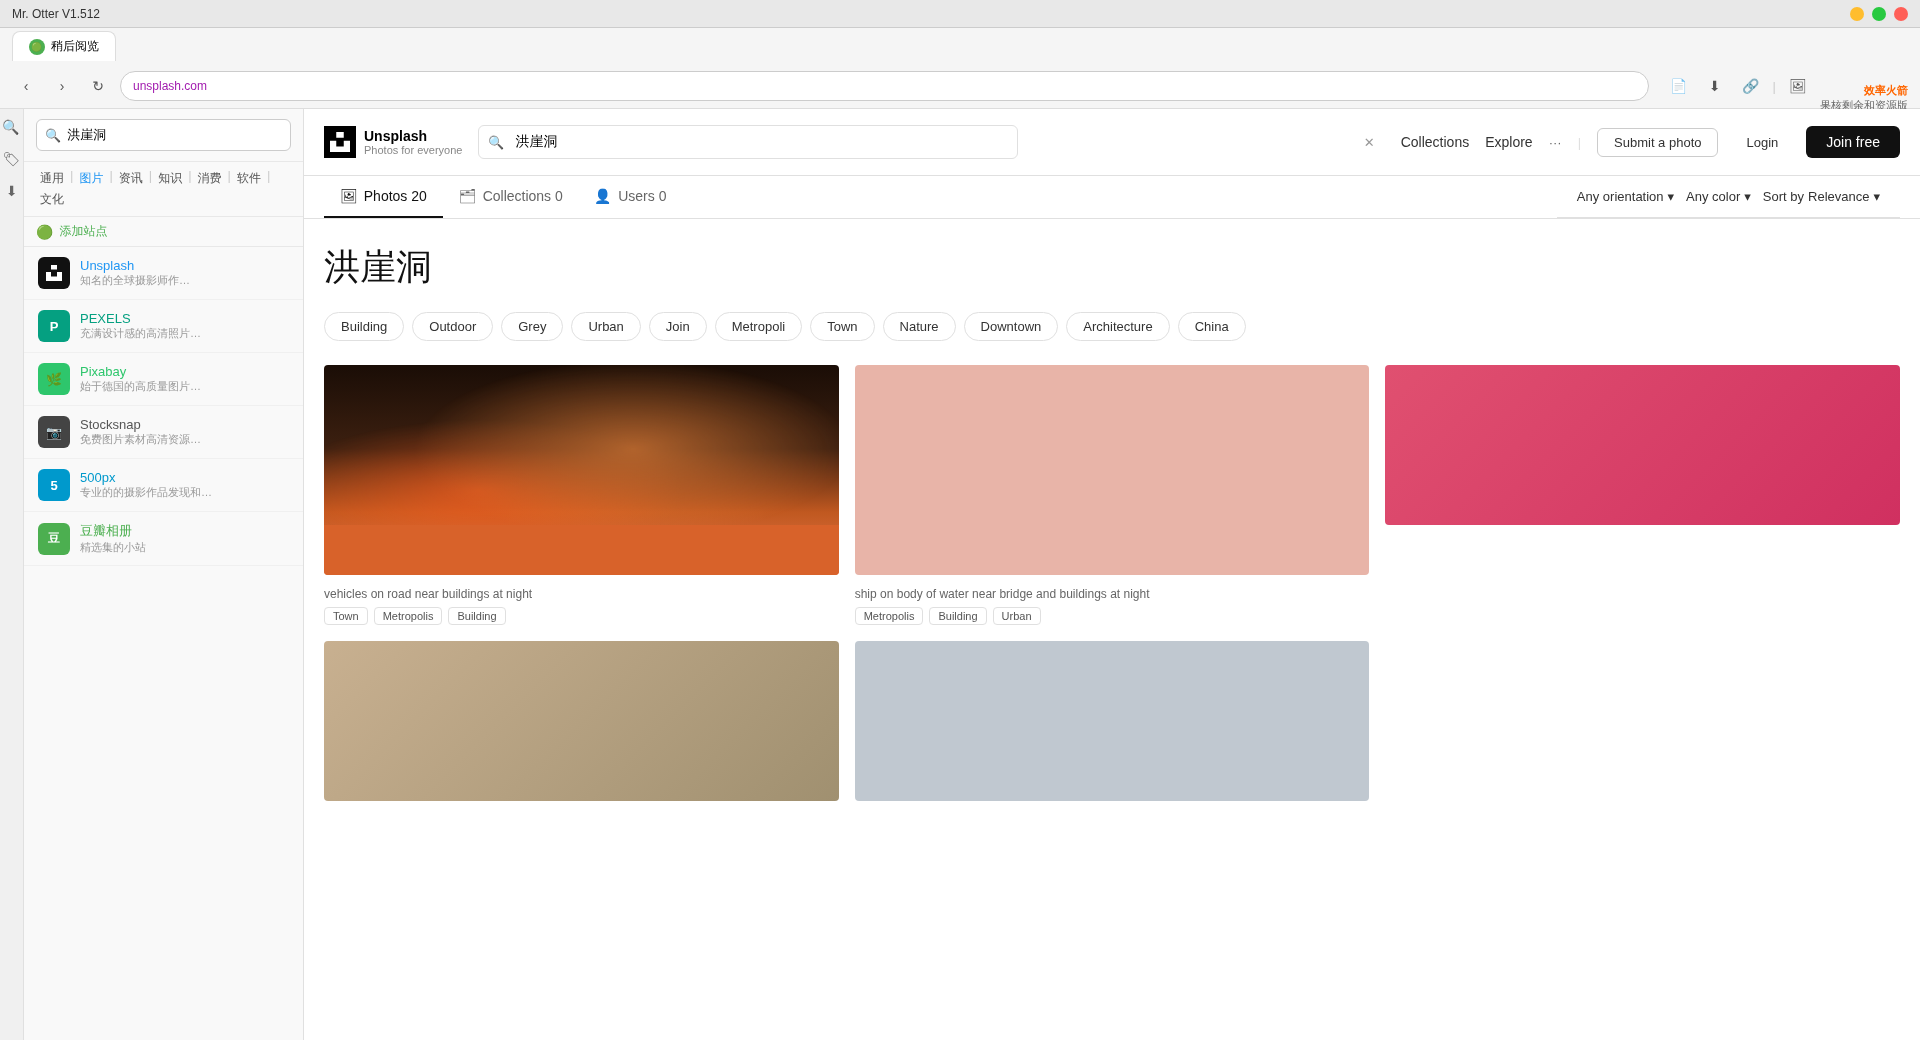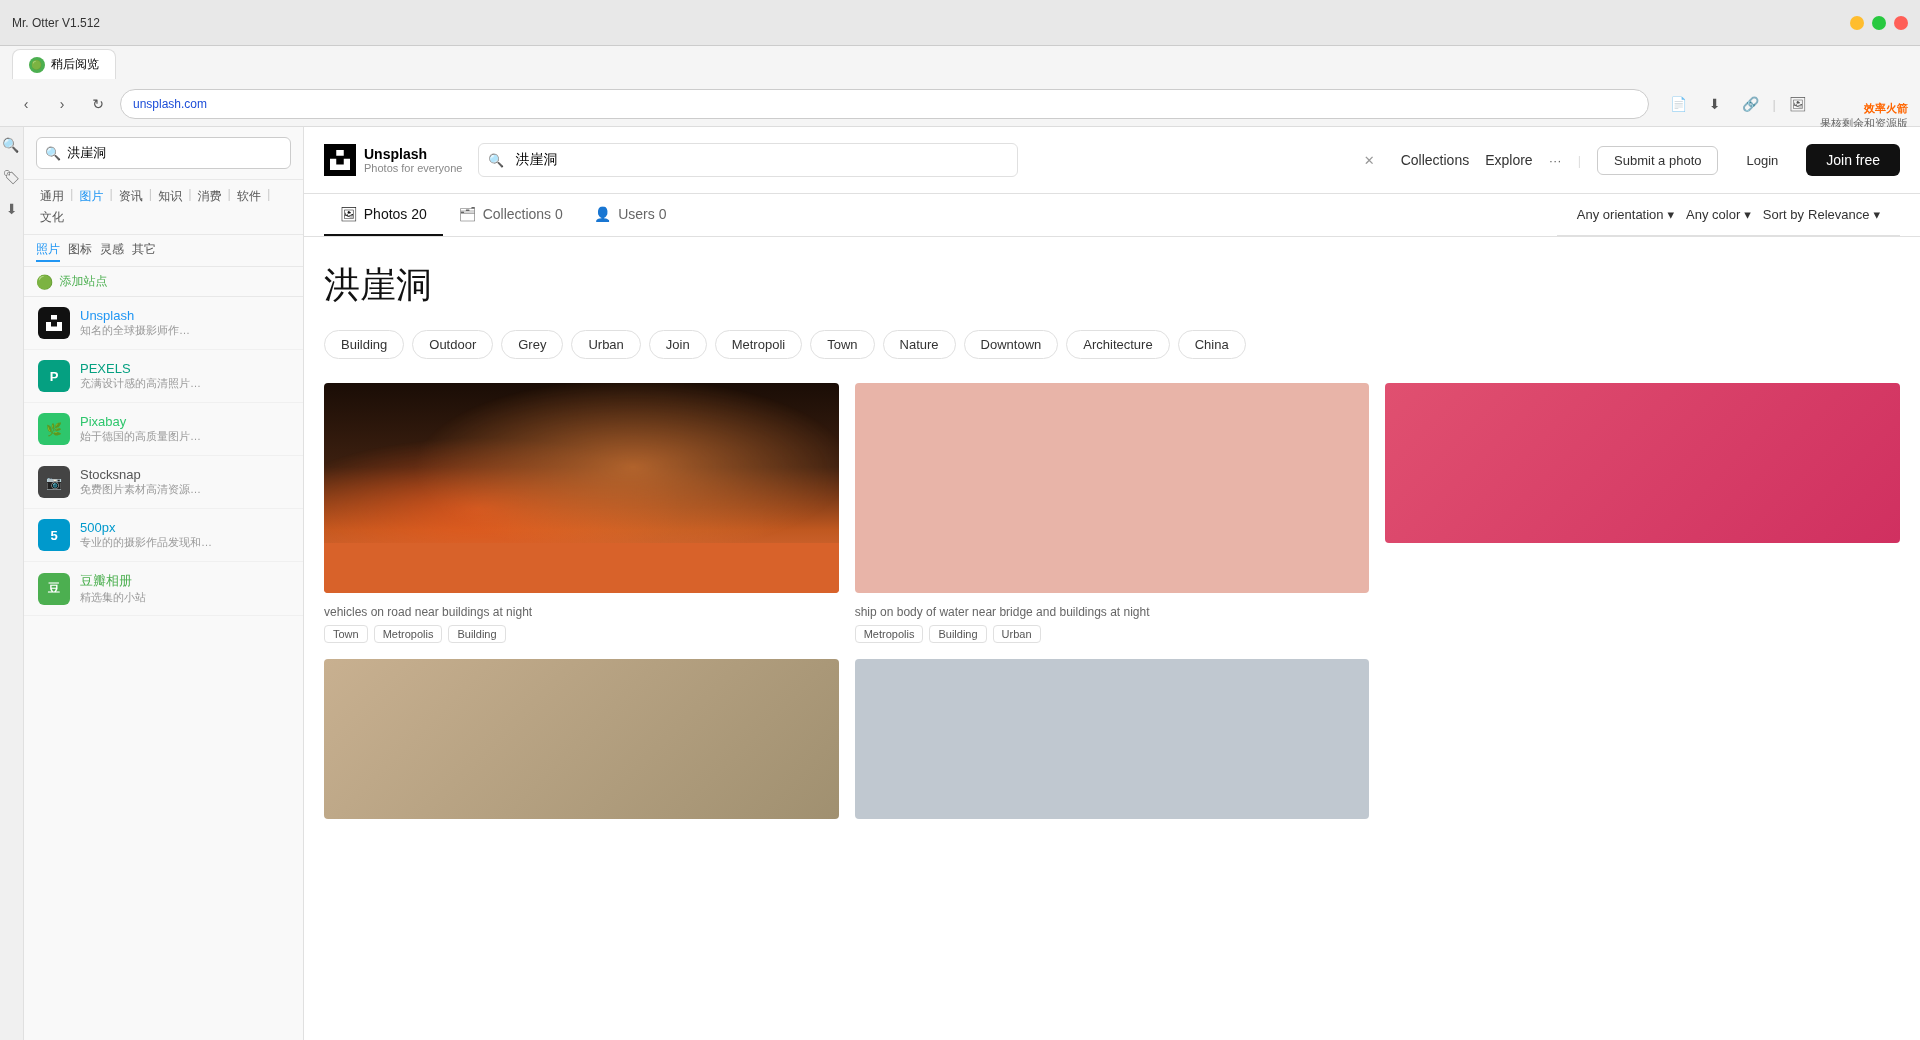--- a/index.html
+++ b/index.html
@@ -1,19 +1,19 @@
 <!DOCTYPE html>
 <html><head>
   <meta charset="utf-8">
   <style>
     * { margin: 0; padding: 0; box-sizing: border-box; }
     body { font-family: -apple-system, BlinkMacSystemFont, 'Segoe UI', sans-serif; background: #f0f0f0; width: 1920px; height: 1040px; overflow: hidden; font-size: 13px; }
 
     
-    .os-titlebar { background: #e8e8e8; height: 46px; display: flex; align-items: center; padding: 4px 12px; border-bottom: 1px solid #ccc; user-select: none; }
+    .os-titlebar { background: #e8e8e8; height: 28px; display: flex; align-items: center; padding: 4px 12px; border-bottom: 1px solid #ccc; user-select: none; }
     .os-title { font-size: 12px; color: #333; flex: 1; }
     .os-controls { display: flex; gap: 8px; margin-left: auto; }
     .os-btn { width: 14px; height: 14px; border-radius: 50%; border: none; cursor: pointer; }
     .os-min { background: #ffbd2e; }
     .os-max { background: #28c940; }
     .os-close { background: #ff5f57; }
 
     
     .browser-chrome { background: #f5f5f5; border-bottom: 1px solid #ddd; }
     .browser-toolbar { height: 44px; display: flex; align-items: center; padding: 0 12px; gap: 8px; }
@@ -112,21 +112,21 @@
     <div class="browser-tab">
       <div class="browser-tab-icon">🟢</div>
       <span>稍后阅览</span>
     </div>
   </div>
   <div class="browser-toolbar">
     <button class="browser-nav-btn">‹</button>
     <button class="browser-nav-btn">›</button>
     <button class="browser-nav-btn">↻</button>
     <div class="browser-address">
-      <span style="font-size:12px;color:#1d4ed8;">unsplash.com</span>
+      <span style="font-size:12px;color:#a21caf;">unsplash.com</span>
     </div>
     <div style="display:flex;gap:8px;align-items:center;margin-left:8px;">
       <button class="browser-nav-btn">📄</button>
       <button class="browser-nav-btn">⬇</button>
       <button class="browser-nav-btn">🔗</button>
       <span style="color:#ccc;">|</span>
       <button class="browser-nav-btn">🖼</button>
     </div>
     <div style="margin-left:auto;display:flex;align-items:flex-start;gap:8px;margin-top:23px;">
       <div style="display:flex;flex-direction:column;align-items:flex-end;">
@@ -163,26 +163,20 @@
       <span class="sidebar-nav-tab-divider">|</span>
       <span class="sidebar-nav-tab">知识</span>
       <span class="sidebar-nav-tab-divider">|</span>
       <span class="sidebar-nav-tab">消费</span>
       <span class="sidebar-nav-tab-divider">|</span>
       <span class="sidebar-nav-tab">软件</span>
       <span class="sidebar-nav-tab-divider">|</span>
       <span class="sidebar-nav-tab">文化</span>
     </div>
 
-    <div class="sidebar-sub-tabs">
-      <span class="sidebar-sub-tab active">照片</span>
-      <span class="sidebar-sub-tab">图标</span>
-      <span class="sidebar-sub-tab">灵感</span>
-      <span class="sidebar-sub-tab">其它</span>
-    </div>
 
     <div class="sidebar-add-site">
       <span style="color:#4CAF50;font-size:14px;">🟢</span>
       <span style="color:#4CAF50;font-size:12px;">添加站点</span>
     </div>
 
     <div class="sidebar-sites">
       <div class="sidebar-site-item">
         <div class="site-icon" style="background:#111;">
           <svg width="16" height="16" viewBox="0 0 32 32" fill="white">

